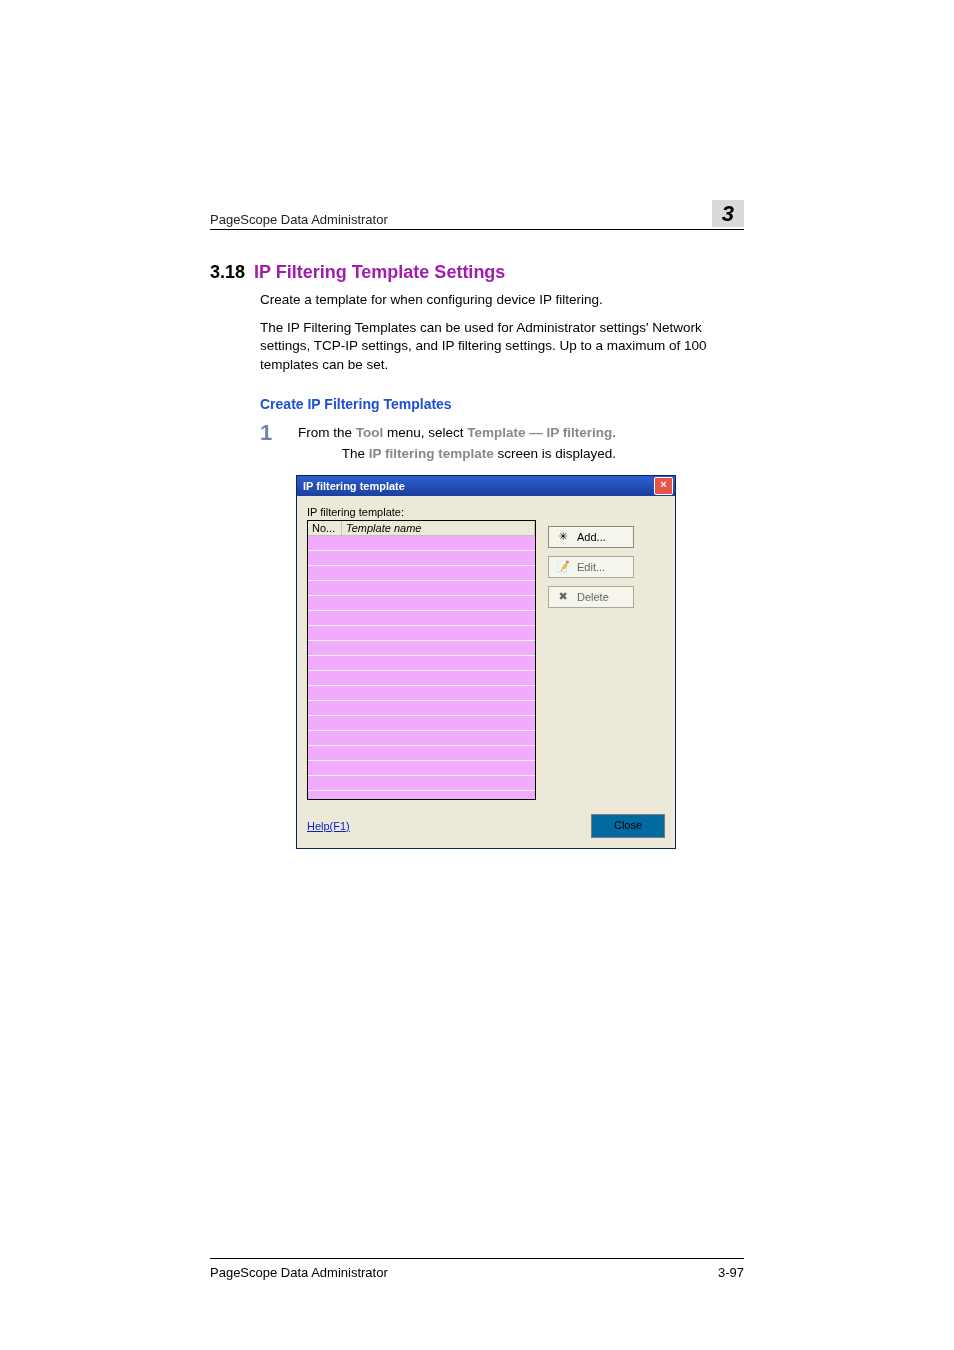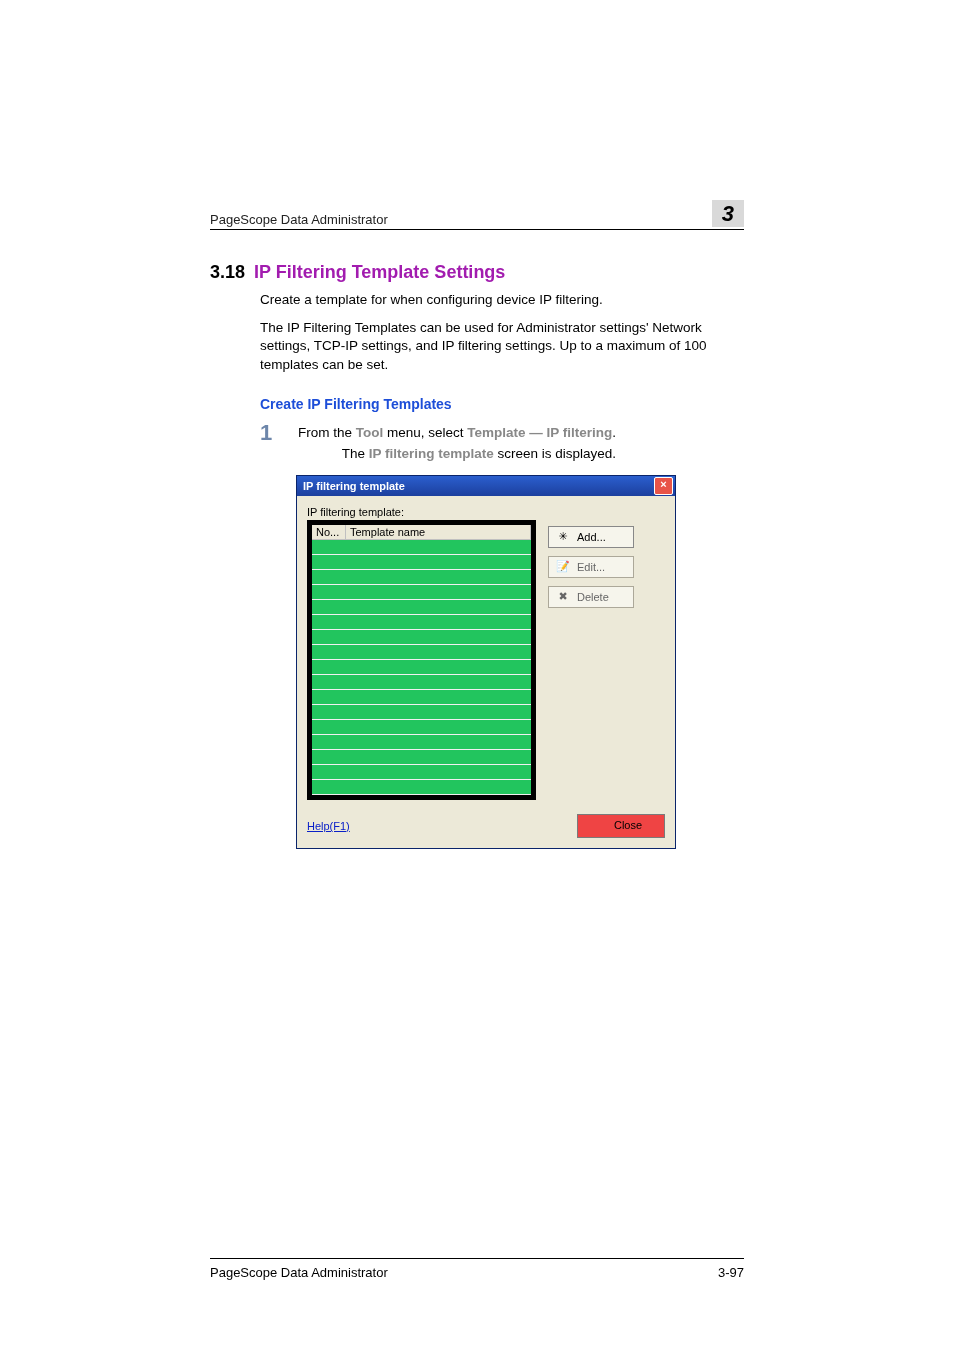--- a/index.html
+++ b/index.html
@@ -117,36 +117,36 @@
     text-align: center;
     line-height: 13px;
     font-size: 11px;
   }
   .dlg-body { padding: 10px 10px 10px 10px; }
   .dlg-label { font-size: 11px; margin-bottom: 2px; }
   .dlg-main { display: flex; gap: 12px; }
   .list-box {
     width: 229px;
     height: 280px;
-    background: #22c55e;
-    border: 5px solid #000000;
+    background: #f0abfc;
+    border: 1px solid #000000;
     box-sizing: border-box;
   }
   .list-header {
     display: flex;
     background: #ece9d8;
     border-bottom: 1px solid #c0c0c0;
   }
   .list-header .col {
     font-size: 11px;
     padding: 1px 3px 1px 4px;
     border-right: 1px solid #c0c0c0;
   }
   .col-no { width: 26px; }
-  .col-name { flex: 1; }
+  .col-name { flex: 1; font-style: italic; }
   .list-rows {
     height: 260px;
     overflow: hidden;
   }
   .list-rows .row {
     height: 14px;
     border-bottom: 1px solid #f0f0f0;
   }
   .side-btns {
     display: flex;
@@ -180,25 +180,24 @@
   .help-link {
     color: #0a20c8;
     text-decoration: underline;
     font-size: 11px;
     cursor: pointer;
   }
   .close-action {
     width: 72px;
     height: 22px;
     border: 1px solid #7a7a7a;
-    background: #ef4444;
+    background: #0369a1;
     text-align: center;
     line-height: 20px;
     font-size: 11px;
-    padding-left: 14px;
   }
 
   .bottom-footer {
     position: absolute;
     left: 210px; right: 210px;
     bottom: 70px;
     border-top: 1px solid #000;
     display: flex;
     justify-content: space-between;
     font-size: 13px;

